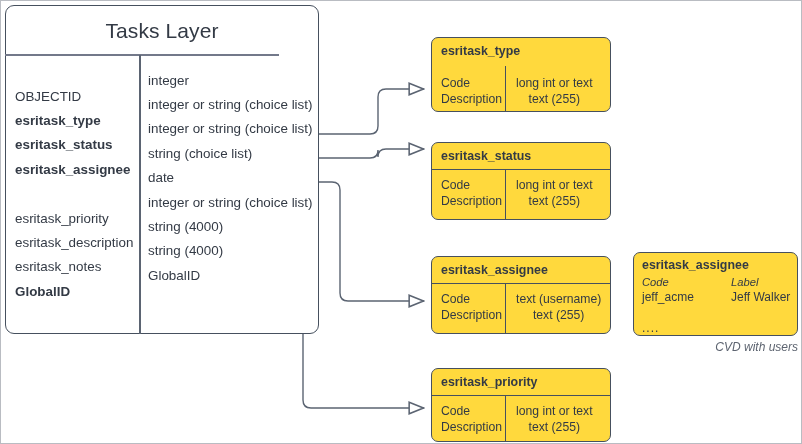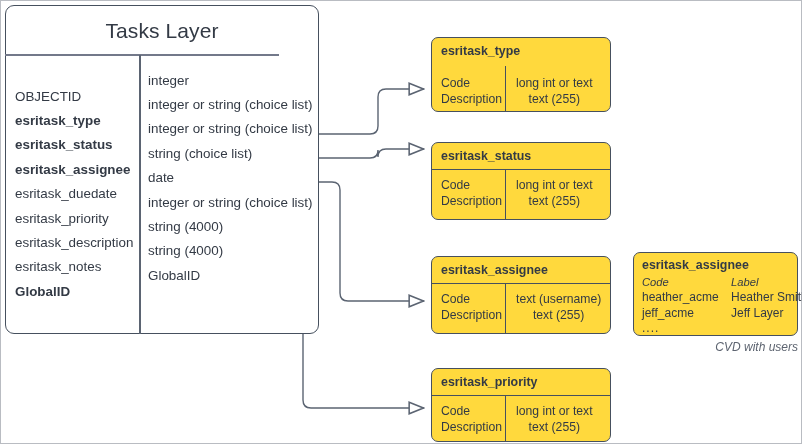--- a/index.html
+++ b/index.html
@@ -157,21 +157,20 @@
       </div>
       <div class="row bold">
         <span class="fname">esritask_status</span>
         <span class="ftype">integer or string (choice list)</span>
       </div>
       <div class="row bold">
         <span class="fname">esritask_assignee</span>
         <span class="ftype">string (choice list)</span>
       </div>
       <div class="row">
-        <span class="fname">esritask_duedate</span>
         <span class="ftype">date</span>
       </div>
       <div class="row">
         <span class="fname">esritask_priority</span>
         <span class="ftype">integer or string (choice list)</span>
       </div>
       <div class="row">
         <span class="fname">esritask_description</span>
         <span class="ftype">string (4000)</span>
       </div>
@@ -242,26 +241,22 @@
   </div>
 
   <div class="dbox" id="box-cvd">
     <div class="dtitle">esritask_assignee</div>
     <div class="cvd-grid">
       <div class="cvd-row cvd-head">
         <span class="c1">Code</span>
         <span class="c2">Label</span>
       </div>
       <div class="cvd-row">
-        <span class="c1">heather_acme</span>
-        <span class="c2">Heather Smith</span>
-      </div>
-      <div class="cvd-row">
         <span class="c1">jeff_acme</span>
-        <span class="c2">Jeff Layer</span>
+        <span class="c2">Jeff Walker</span>
       </div>
     </div>
     <div class="cvd-ellipsis">....</div>
   </div>
 
   <div id="cvd-caption">CVD with users</div>
 
 </div>
 
 </body></html>

